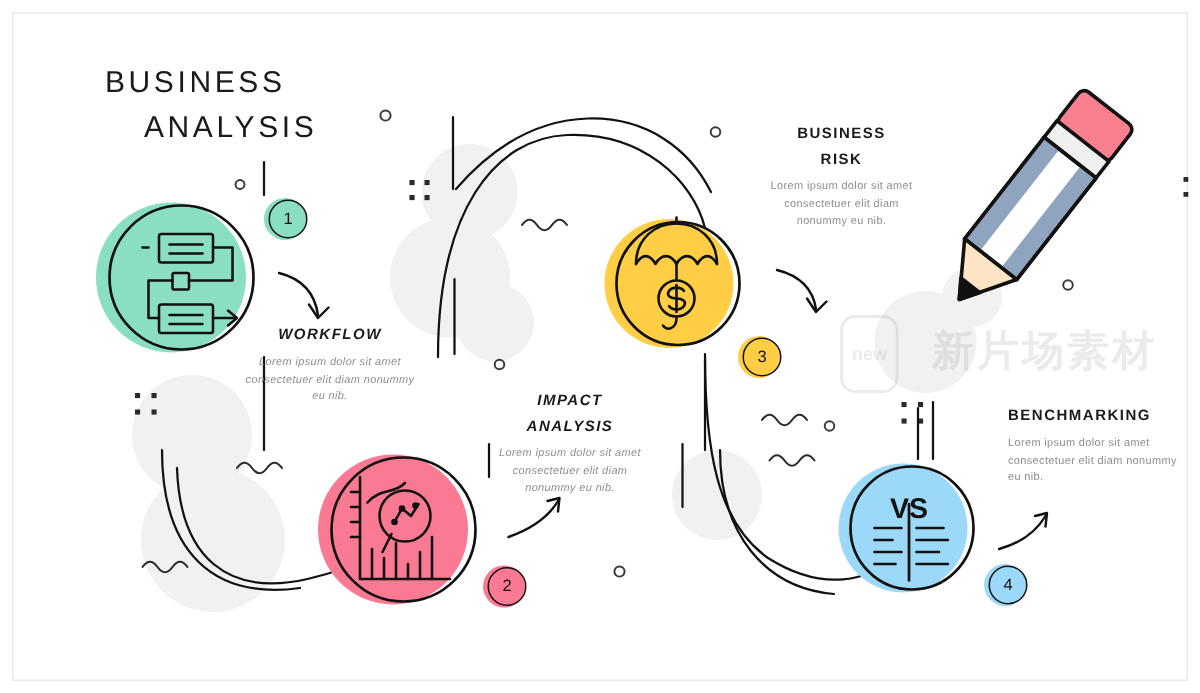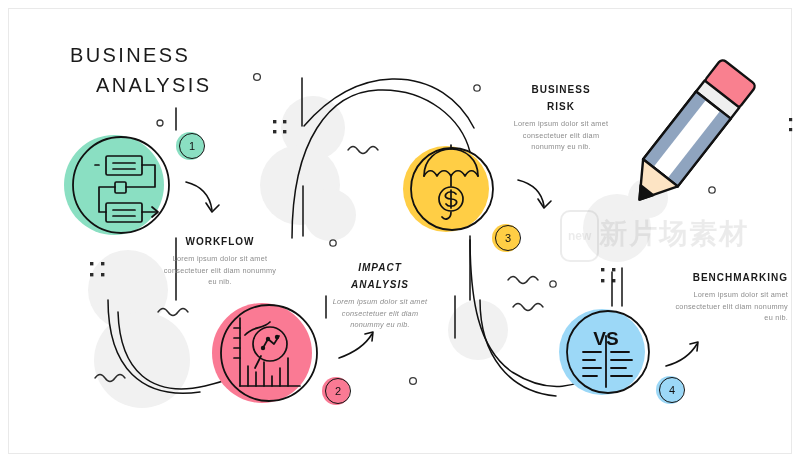--- a/index.html
+++ b/index.html
@@ -22,39 +22,39 @@
   .txtblock{position:absolute;}
   .txtblock h3{
     margin:0 0 5px 0;font-size:10px;font-weight:700;color:#1a1a1a;
     letter-spacing:1.0px;line-height:12px;
   }
   .txtblock p{
     margin:0;font-size:7.3px;color:#8d8d8d;line-height:11.6px;
     letter-spacing:.25px;
   }
   .ta-center{text-align:center;}
-  .ta-left{text-align:right;}
+  .ta-left{text-align:left;}
   .badge{
     position:absolute;width:28px;height:28px;border-radius:50%;
   }
   .badge .disc{position:absolute;left:0;top:0;width:28px;height:28px;border-radius:50%;}
   .badge .ring{
     position:absolute;left:3px;top:1px;width:26px;height:26px;border-radius:50%;
     border:1.6px solid #111;box-sizing:border-box;
     display:flex;align-items:center;justify-content:center;
     font-size:11px;color:#111;font-weight:400;
   }
   .wm{
     position:absolute;left:560px;top:210px;width:220px;height:46px;
     opacity:.10;color:#4a4a4a;font-size:28px;font-weight:700;
     letter-spacing:2px;white-space:nowrap;pointer-events:none;
   }
   .wm .newtag{
     display:inline-block;border:2px solid #4a4a4a;border-radius:10px;
-    font-size:12px;padding:17px 6px;vertical-align:middle;margin-right:0;
+    font-size:12px;padding:17px 6px;vertical-align:middle;margin-right:22px;
     letter-spacing:0;
   }
 </style>
 </head>
 <body>
 
 <div id="stage">
 
   <div class="frame"></div>
 
@@ -262,21 +262,21 @@
   <div class="badge" style="left:492px;top:224px;">
     <div class="disc" style="background:#FFCE45;"></div>
     <div class="ring">3</div>
   </div>
 
   <div class="badge" style="left:656px;top:376px;">
     <div class="disc" style="background:#9CD8F7;"></div>
     <div class="ring">4</div>
   </div>
 
-  <div class="txtblock ta-center" style="left:160px;top:236px;width:120px;">
+  <div class="txtblock ta-center" style="left:160px;top:218px;width:120px;font-style:italic;">
     <h3>WORKFLOW</h3>
     <p>Lorem ipsum dolor sit amet consectetuer elit diam nonummy eu nib.</p>
   </div>
 
   <div class="txtblock ta-center" style="left:325px;top:262px;width:110px;font-style:italic;">
     <h3>IMPACT</h3>
     <h3>ANALYSIS</h3>
     <p>Lorem ipsum dolor sit amet consectetuer elit diam nonummy eu nib.</p>
   </div>
 

